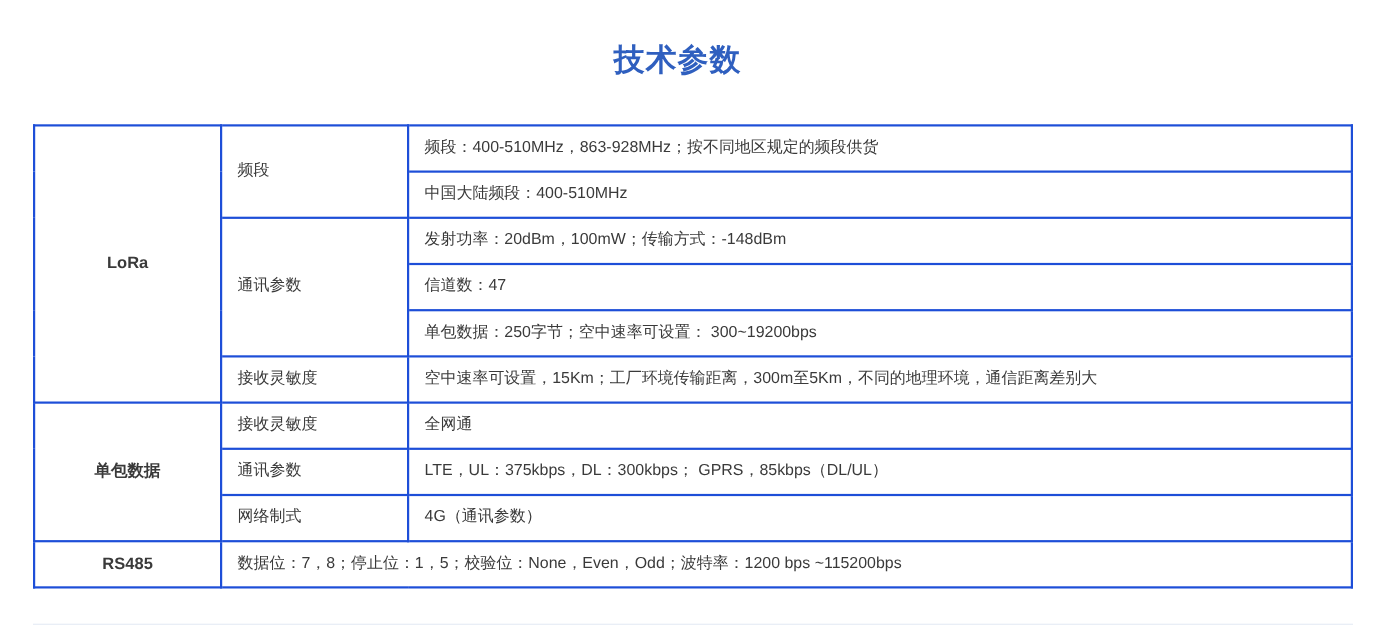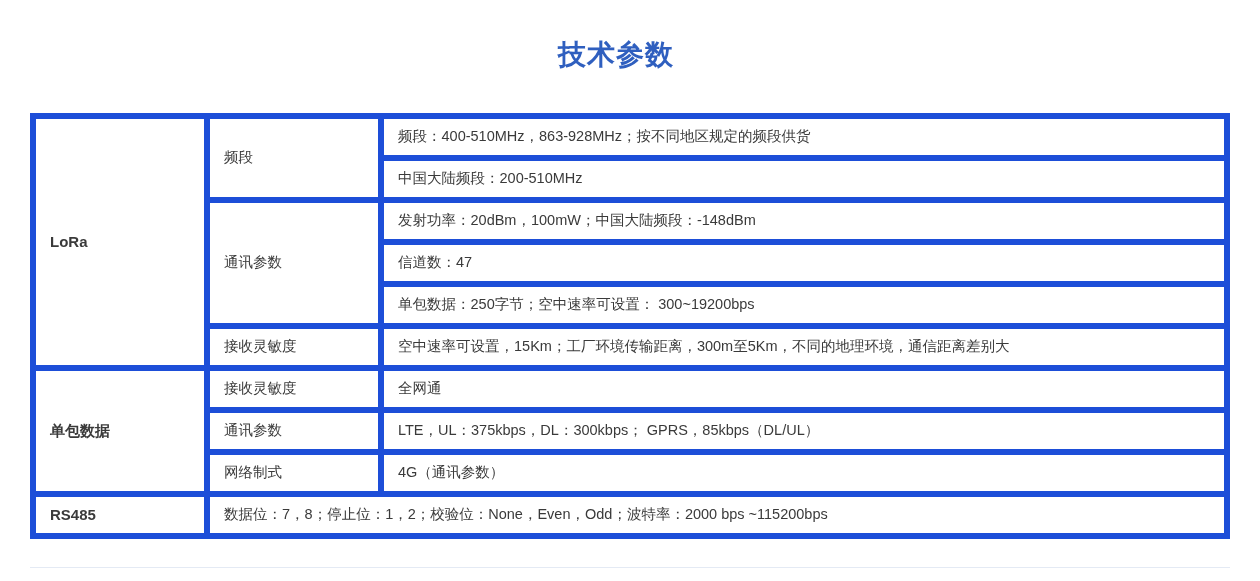--- a/index.html
+++ b/index.html
@@ -36,34 +36,35 @@
     top: 113px;
     width: 1200px;
   }
   table.spec {
     border-collapse: collapse;
     width: 1200px;
     table-layout: fixed;
     font-size: 14.5px;
   }
   table.spec td {
-    border: 6px solid #1d4ed8;
+    border: 2px solid #1d4ed8;
     padding: 0 14px;
     vertical-align: middle;
     line-height: 1.5;
     color: #3a3a3a;
     background: #ffffff;
   }
   td.cat {
     background: #eef3fb;
     font-weight: bold;
     color: #2b3c55;
     font-size: 15px;
     width: 140px;
     padding-left: 18px;
+    text-align: center;
   }
   td.sub {
     width: 140px;
     color: #444444;
     padding-left: 18px;
   }
   td.val {
     color: #3a3a3a;
   }
   .row-h {
@@ -88,25 +89,25 @@
   <div class="table-wrap">
     <table class="spec">
       <tbody>
 
         <tr class="row-h">
           <td class="cat" rowspan="6">LoRa</td>
           <td class="sub" rowspan="2">频段</td>
           <td class="val">频段：400-510MHz，863-928MHz；按不同地区规定的频段供货</td>
         </tr>
         <tr class="row-h">
-          <td class="val">中国大陆频段：200-510MHz</td>
+          <td class="val">中国大陆频段：400-510MHz</td>
         </tr>
         <tr class="row-h">
           <td class="sub" rowspan="3">通讯参数</td>
-          <td class="val">发射功率：20dBm，100mW；中国大陆频段：-148dBm</td>
+          <td class="val">发射功率：20dBm，100mW；传输方式：-148dBm</td>
         </tr>
         <tr class="row-h">
           <td class="val">信道数：47</td>
         </tr>
         <tr class="row-h">
           <td class="val">单包数据：250字节；空中速率可设置： 300~19200bps</td>
         </tr>
         <tr class="row-h">
           <td class="sub">接收灵敏度</td>
           <td class="val">空中速率可设置，15Km；工厂环境传输距离，300m至5Km，不同的地理环境，通信距离差别大</td>
@@ -121,21 +122,21 @@
           <td class="sub">通讯参数</td>
           <td class="val">LTE，UL：375kbps，DL：300kbps； GPRS，85kbps（DL/UL）</td>
         </tr>
         <tr class="row-h">
           <td class="sub">网络制式</td>
           <td class="val">4G（通讯参数）</td>
         </tr>
 
         <tr class="row-h">
           <td class="cat">RS485</td>
-          <td class="val" colspan="2">数据位：7，8；停止位：1，2；校验位：None，Even，Odd；波特率：2000 bps ~115200bps</td>
+          <td class="val" colspan="2">数据位：7，8；停止位：1，5；校验位：None，Even，Odd；波特率：1200 bps ~115200bps</td>
         </tr>
 
       </tbody>
     </table>
   </div>
 
   <div class="bottom-rule"></div>
 
 </div>
 

